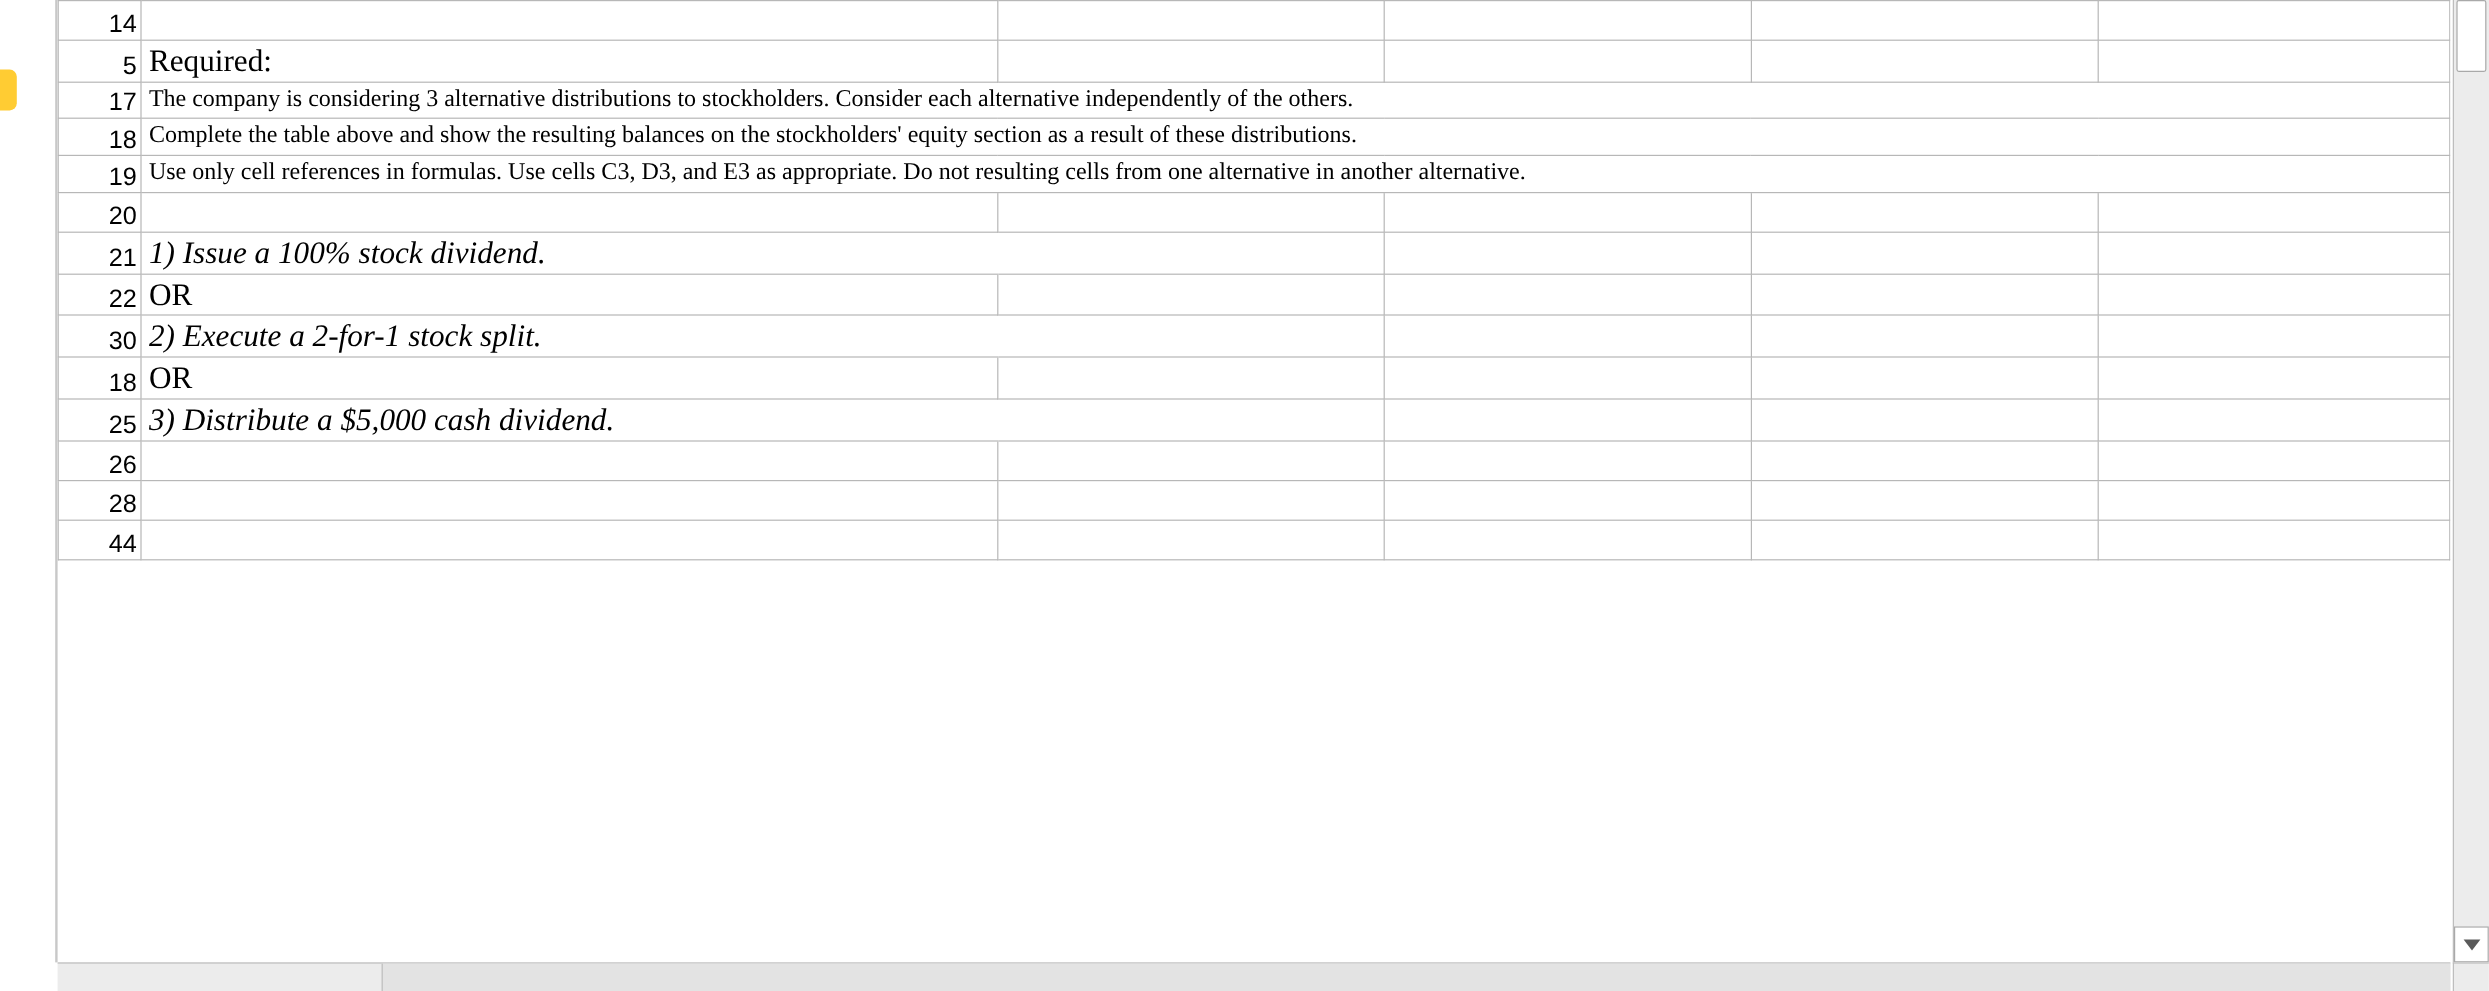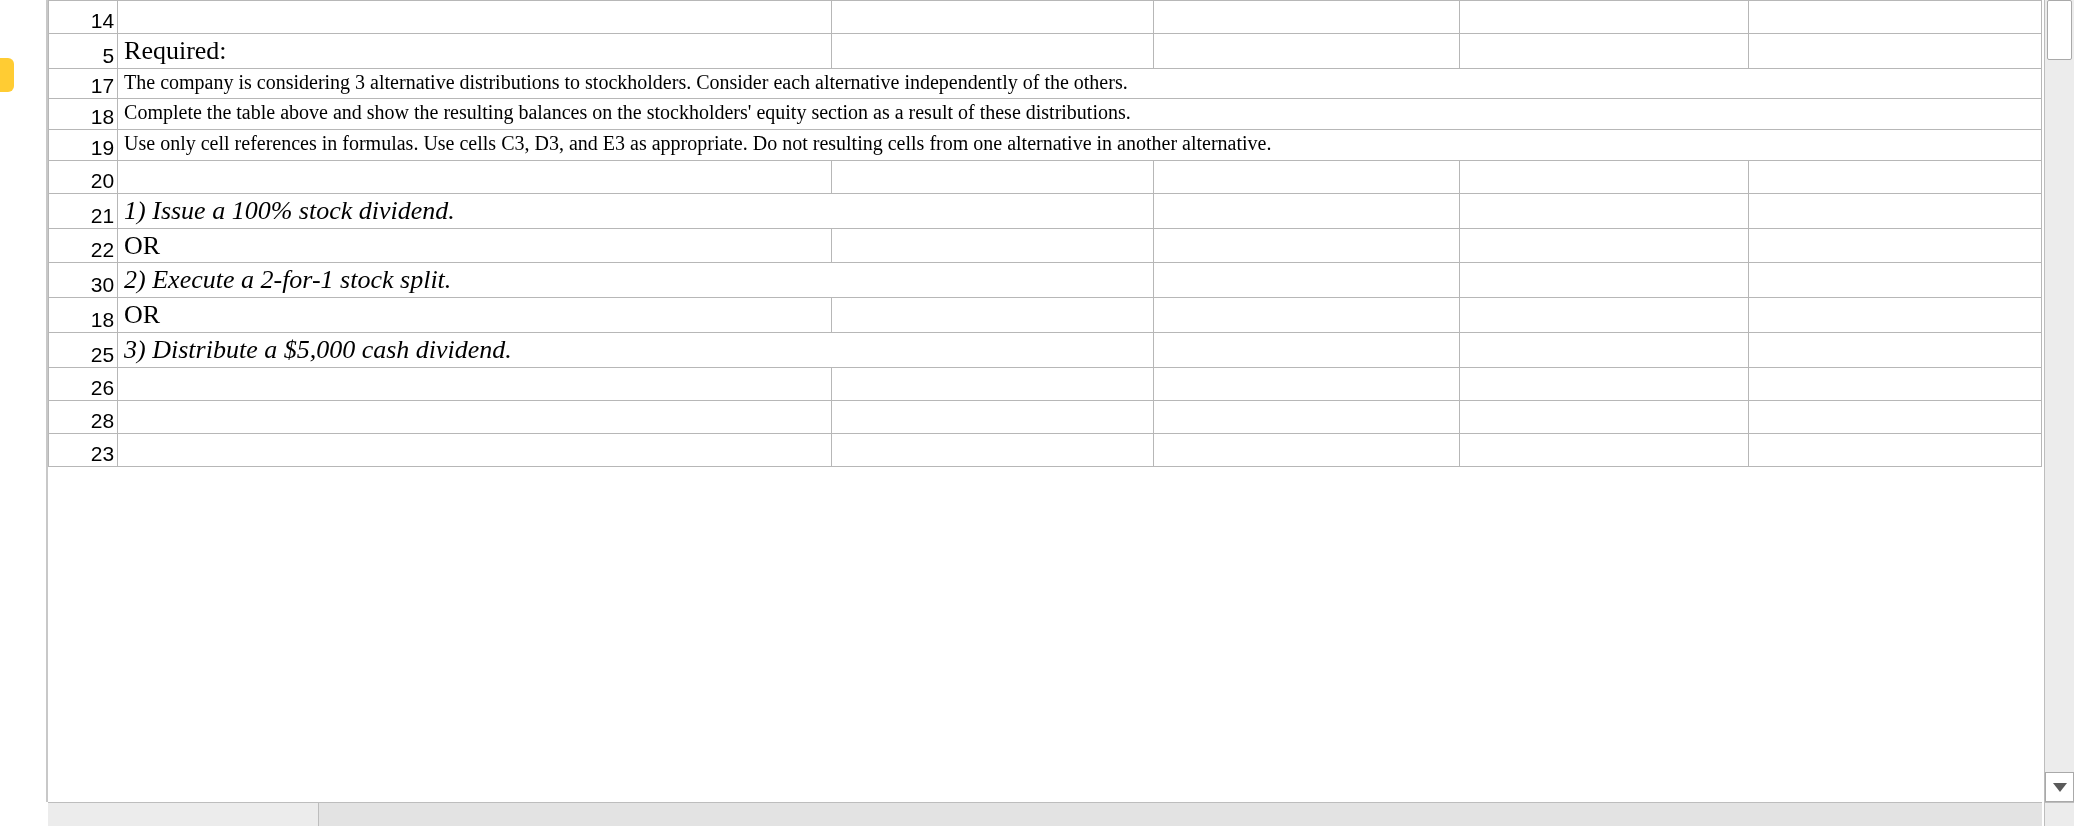--- a/index.html
+++ b/index.html
@@ -292,21 +292,21 @@
     <tr class="short">
       <td class="rowhdr">28</td>
       <td class="cellB"></td>
       <td class="cellC"></td>
       <td class="cellD"></td>
       <td class="cellE"></td>
       <td class="cellF"></td>
     </tr>
 
     <tr class="short">
-      <td class="rowhdr">23</td>
+      <td class="rowhdr">44</td>
       <td class="cellB"></td>
       <td class="cellC"></td>
       <td class="cellD"></td>
       <td class="cellE"></td>
       <td class="cellF"></td>
     </tr>
 
     </tbody>
       </table>
   </div>

